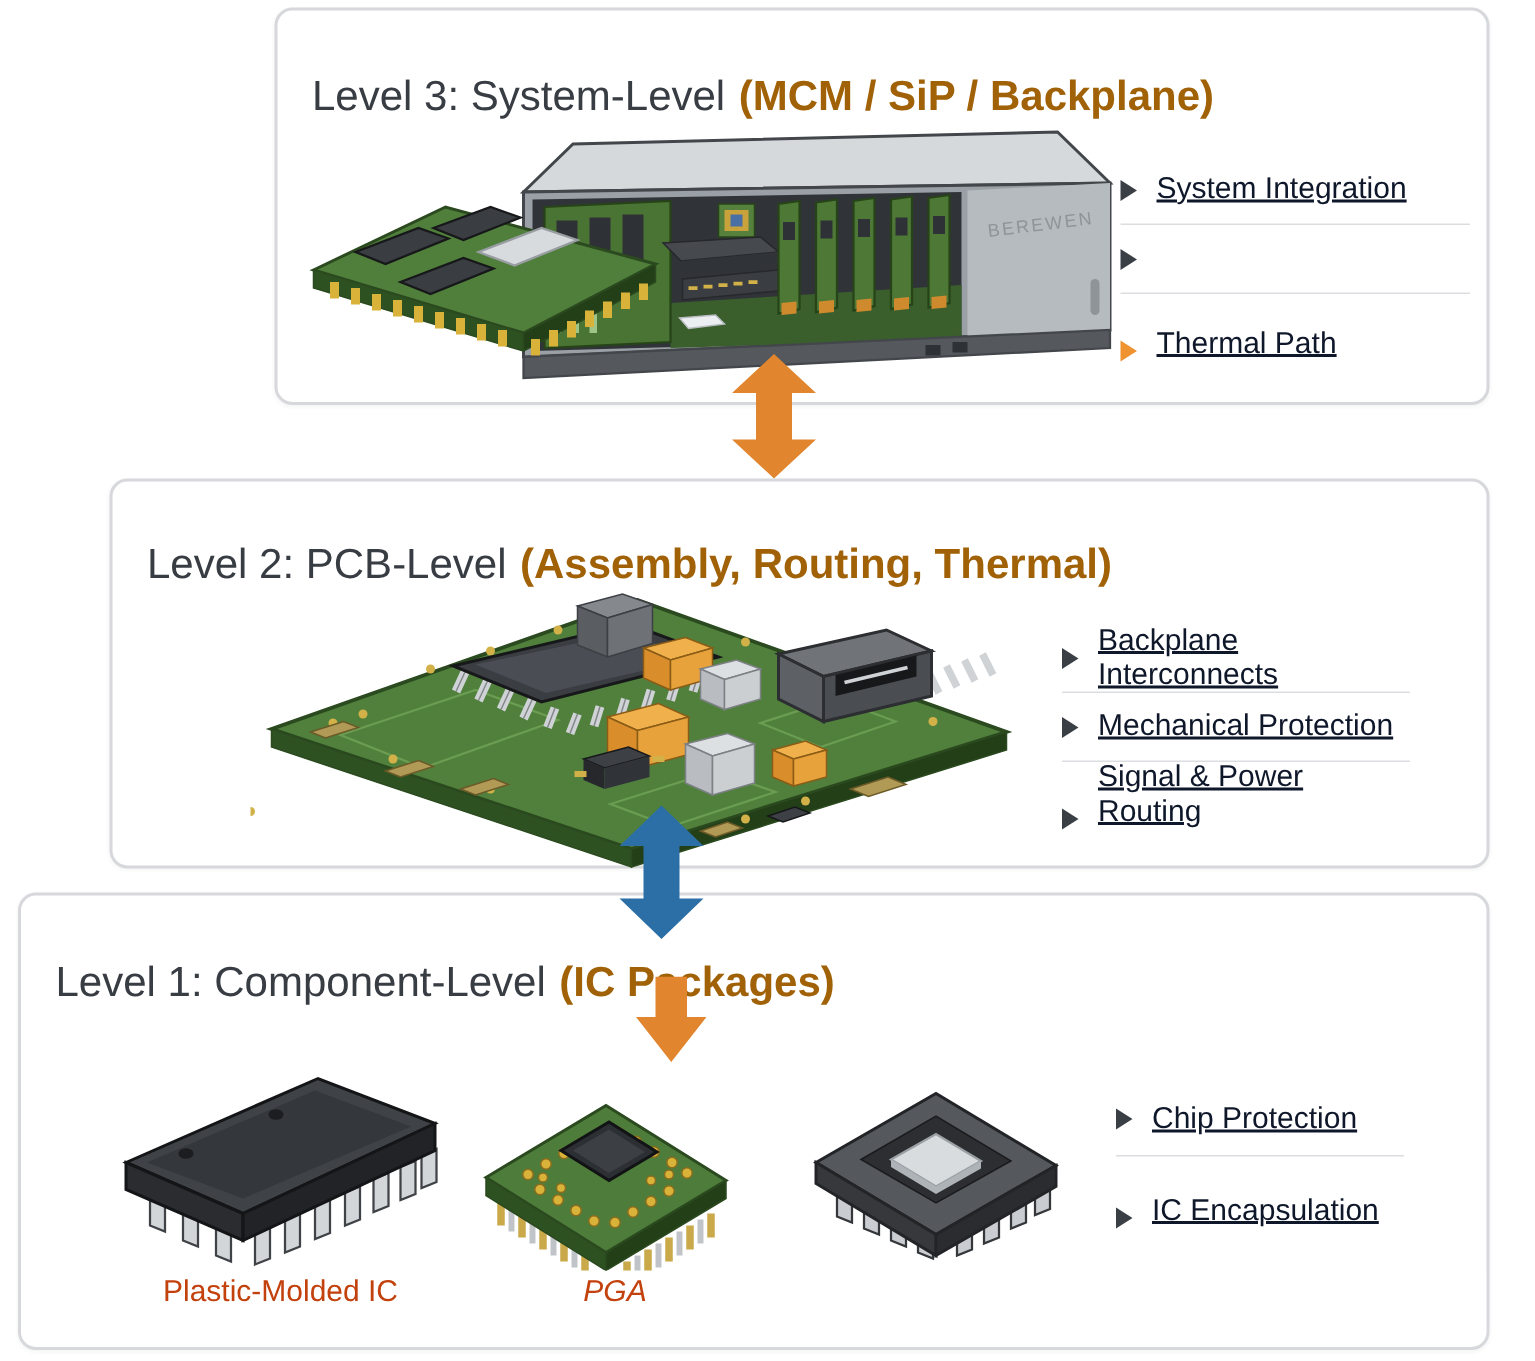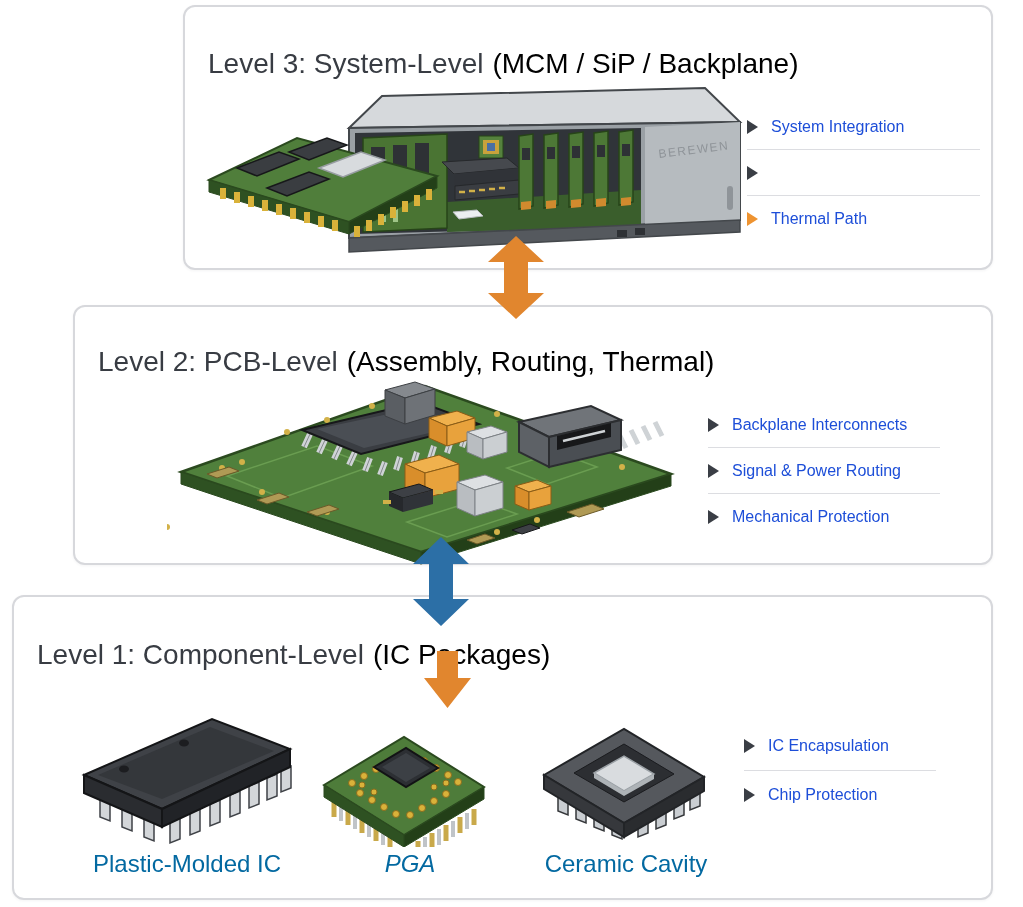--- a/index.html
+++ b/index.html
@@ -8,46 +8,46 @@
     background:#ffffff;
     font-family:"Liberation Sans","DejaVu Sans",sans-serif;
     color:#3a3e45;
   }
   .box{
     position:absolute;background:#ffffff;
     border:2px solid #d7d8dc;border-radius:12px;
     box-shadow:0 1px 3px rgba(40,45,60,.05);
   }
   .box.l3{left:183px;top:5px;width:806px;height:261px;}
-  .box.l2{left:73px;top:305px;width:916px;height:256px;}
+  .box.l2{left:73px;top:319px;width:916px;height:256px;}
   .box.l1{left:12px;top:595px;width:977px;height:301px;}
   .title{
     position:absolute;white-space:nowrap;font-size:28px;line-height:1.1;
     color:#383c43;
   }
   .title .t-bold{font-weight:400;}
-  .title .t-note{font-weight:400;margin-left:9px;color:#000000;text-align:right;}
+  .title .t-note{font-weight:700;margin-left:9px;color:#a16207;text-align:right;}
   .bullets{position:absolute;}
   .bullet-row{
     display:flex;align-items:center;height:45px;
     border-bottom:1.5px solid #dcdde1;
   }
-  .bullet-row:last-child{border-bottom:none;}
+  .bullet-row:last-child{border-bottom:none;align-items:flex-end;}
   .l1 .bullet-row{height:48px;}
   .tri{
     width:0;height:0;flex:0 0 auto;
     border-left:11px solid #3a3e45;
     border-top:7px solid transparent;
     border-bottom:7px solid transparent;
     margin-right:13px;
   }
   .tri.orange{border-left-color:#ee9330;}
-  .bullet-label{font-size:16px;color:#1d4ed8;}
+  .bullet-label{font-size:20px;color:#0f172a;text-decoration:underline;}
   .pkg-label{
-    position:absolute;font-size:24px;color:#0369a1;text-align:center;
+    position:absolute;font-size:20px;color:#c2410c;text-align:center;
   }
   .illus,.arrow{position:absolute;}
   .arrow{z-index:10;}
 </style>
 </head>
 <body>
 
 <div class="stage">
 
   <section class="box l3">
@@ -223,25 +223,25 @@
       </g>
     </svg>
 
     <div class="bullets" style="left:633px;top:95px;width:232px;">
       <div class="bullet-row">
         <span class="tri"></span>
         <span class="bullet-label">Backplane Interconnects</span>
       </div>
       <div class="bullet-row">
         <span class="tri"></span>
+        <span class="bullet-label">Mechanical Protection</span>
+      </div>
+      <div class="bullet-row">
+        <span class="tri"></span>
         <span class="bullet-label">Signal &amp; Power Routing</span>
-      </div>
-      <div class="bullet-row">
-        <span class="tri"></span>
-        <span class="bullet-label">Mechanical Protection</span>
       </div>
     </div>
   </section>
 
   <section class="box l1">
     <h2 class="title" style="left:23px;top:20px;">
       <span class="t-bold">Level 1: Component-Level</span><span class="t-note">(IC Packages)</span>
     </h2>
 
     <svg class="illus" style="left:48px;top:100px;" width="660" height="150" viewBox="0 0 660 150">
@@ -315,31 +315,30 @@
         <polygon points="562,126 642,80 642,94 562,140" fill="#2a2c2f" stroke="#222427" stroke-width="2"></polygon>
         <polygon points="512,76 562,47 612,77 562,105" fill="#2c2e32" stroke="#1a1b1e"></polygon>
         <polygon points="532,76 562,59 592,77 562,94" fill="#d9dcdf" stroke="#9aa0a5" stroke-width="1.5"></polygon>
         <polygon points="532,76 562,94 592,77 592,82 562,99 532,81" fill="#aeb3b7"></polygon>
       </g>
     </svg>
 
     <div class="bullets" style="left:730px;top:125px;width:192px;">
       <div class="bullet-row">
         <span class="tri"></span>
+        <span class="bullet-label">Chip Protection</span>
+      </div>
+      <div class="bullet-row">
+        <span class="tri"></span>
         <span class="bullet-label">IC Encapsulation</span>
-      </div>
-      <div class="bullet-row">
-        <span class="tri"></span>
-        <span class="bullet-label">Chip Protection</span>
       </div>
     </div>
 
     <div class="pkg-label" style="left:48px;top:253px;width:250px;">Plastic-Molded IC</div>
     <div class="pkg-label" style="left:321px;top:253px;width:150px;font-style:italic;">PGA</div>
-    <div class="pkg-label" style="left:522px;top:253px;width:180px;">Ceramic Cavity</div>
   </section>
 
   <svg class="arrow" style="left:487px;top:236px;" width="58" height="83" viewBox="0 0 58 83">
     <polygon points="29,0 57,26 41,26 41,57 57,57 29,83 1,57 17,57 17,26 1,26" fill="#E1862E"></polygon>
   </svg>
 
   <svg class="arrow" style="left:412px;top:537px;" width="58" height="89" viewBox="0 0 58 89">
     <polygon points="29,0 57,27 41,27 41,62 57,62 29,89 1,62 17,62 17,27 1,27" fill="#2C6FA6"></polygon>
   </svg>
 

